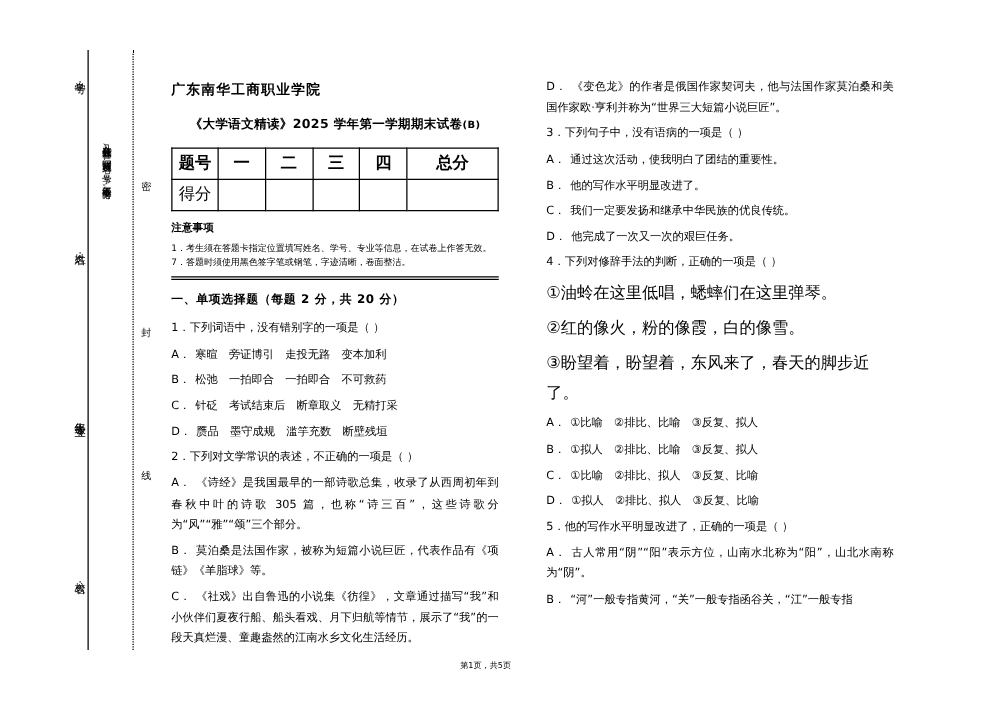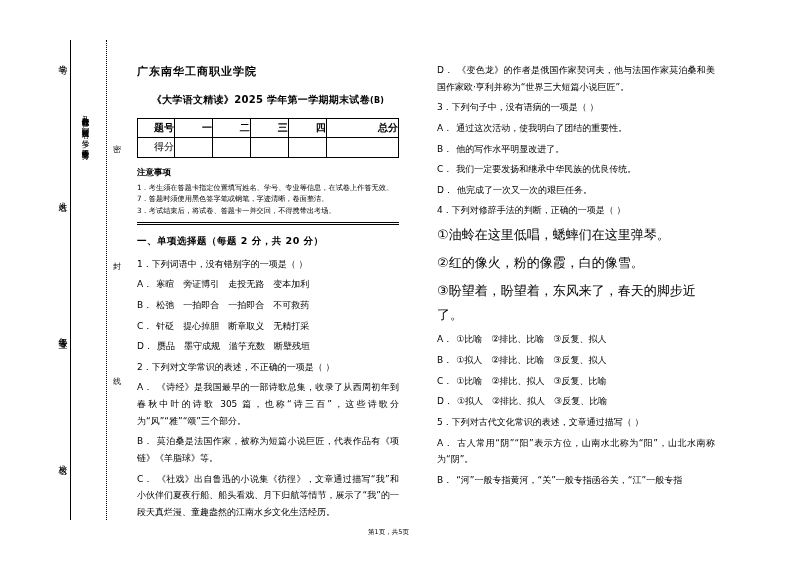--- a/index.html
+++ b/index.html
@@ -100,22 +100,22 @@
   
   table.score-table {
     border-collapse: collapse;
     width: 100%;
     margin-bottom: 7px;
   }
   table.score-table td,
   table.score-table th {
     border: 1px solid #000;
     height: 12px;
-    text-align: right;
-    font-size: 10px;
+    text-align: center;
+    font-size: 13px;
     font-weight: bold;
     padding: 0;
   }
   table.score-table td.hdr-col { width: 36px; }
   table.score-table tr.val-row td { font-weight: normal; }
 
   
   .notes-title {
     font-size: 8.5px;
     font-weight: bold;
@@ -220,38 +220,37 @@
         <td></td>
         <td></td>
       </tr>
     </tbody>
       </table>
 
     <div class="notes-title">注意事项</div>
     <ul class="notes-list">
       <li>1．考生须在答题卡指定位置填写姓名、学号、专业等信息，在试卷上作答无效。</li>
       <li>7．答题时须使用黑色签字笔或钢笔，字迹清晰，卷面整洁。</li>
-      <li>3．考试结束后，将试卷、答题卡一并交回，不得携带出考场。</li>
     </ul>
 
     <div class="double-rule"></div>
 
     <div class="section-head">一、单项选择题（每题 2 分，共 20 分）</div>
 
     <div class="q-stem">
       <span>1．</span><span>下列词语中，没有错别字的一项是（    ）</span>
     </div>
     <div class="q-opt opt-inline">
       <span class="lbl">A．</span><span>寒暄</span><span>旁证博引</span><span>走投无路</span><span>变本加利</span>
     </div>
     <div class="q-opt opt-inline">
       <span class="lbl">B．</span><span>松弛</span><span>一拍即合</span><span>一拍即合</span><span>不可救药</span>
     </div>
     <div class="q-opt opt-inline">
-      <span class="lbl">C．</span><span>针砭</span><span>提心掉胆</span><span>断章取义</span><span>无精打采</span>
+      <span class="lbl">C．</span><span>针砭</span><span>考试结束后</span><span>断章取义</span><span>无精打采</span>
     </div>
     <div class="q-opt opt-inline">
       <span class="lbl">D．</span><span>赝品</span><span>墨守成规</span><span>滥竽充数</span><span>断壁残垣</span>
     </div>
 
     <div class="q-stem">
       <span>2．</span><span>下列对文学常识的表述，不正确的一项是（    ）</span>
     </div>
     <div class="q-opt wrap-line">
       <span class="lbl">A．</span><span>《诗经》是我国最早的一部诗歌总集，收录了从西周初年到春秋中叶的诗歌 305 篇，也称“诗三百”，这些诗歌分为“风”“雅”“颂”三个部分。</span>
@@ -300,21 +299,21 @@
       <span class="lbl">B．</span><span>①拟人</span><span>②排比、比喻</span><span>③反复、拟人</span>
     </div>
     <div class="q-opt opt-inline">
       <span class="lbl">C．</span><span>①比喻</span><span>②排比、拟人</span><span>③反复、比喻</span>
     </div>
     <div class="q-opt opt-inline">
       <span class="lbl">D．</span><span>①拟人</span><span>②排比、拟人</span><span>③反复、比喻</span>
     </div>
 
     <div class="q-stem">
-      <span>5．</span><span>下列对古代文化常识的表述，文章通过描写（    ）</span>
+      <span>5．</span><span>他的写作水平明显改进了，正确的一项是（    ）</span>
     </div>
     <div class="q-opt wrap-line">
       <span class="lbl">A．</span><span>古人常用“阴”“阳”表示方位，山南水北称为“阳”，山北水南称为“阴”。</span>
     </div>
     <div class="q-opt wrap-line">
       <span class="lbl">B．</span><span>“河”一般专指黄河，“关”一般专指函谷关，“江”一般专指</span>
     </div>
   </div>
 
   <div class="footer">

